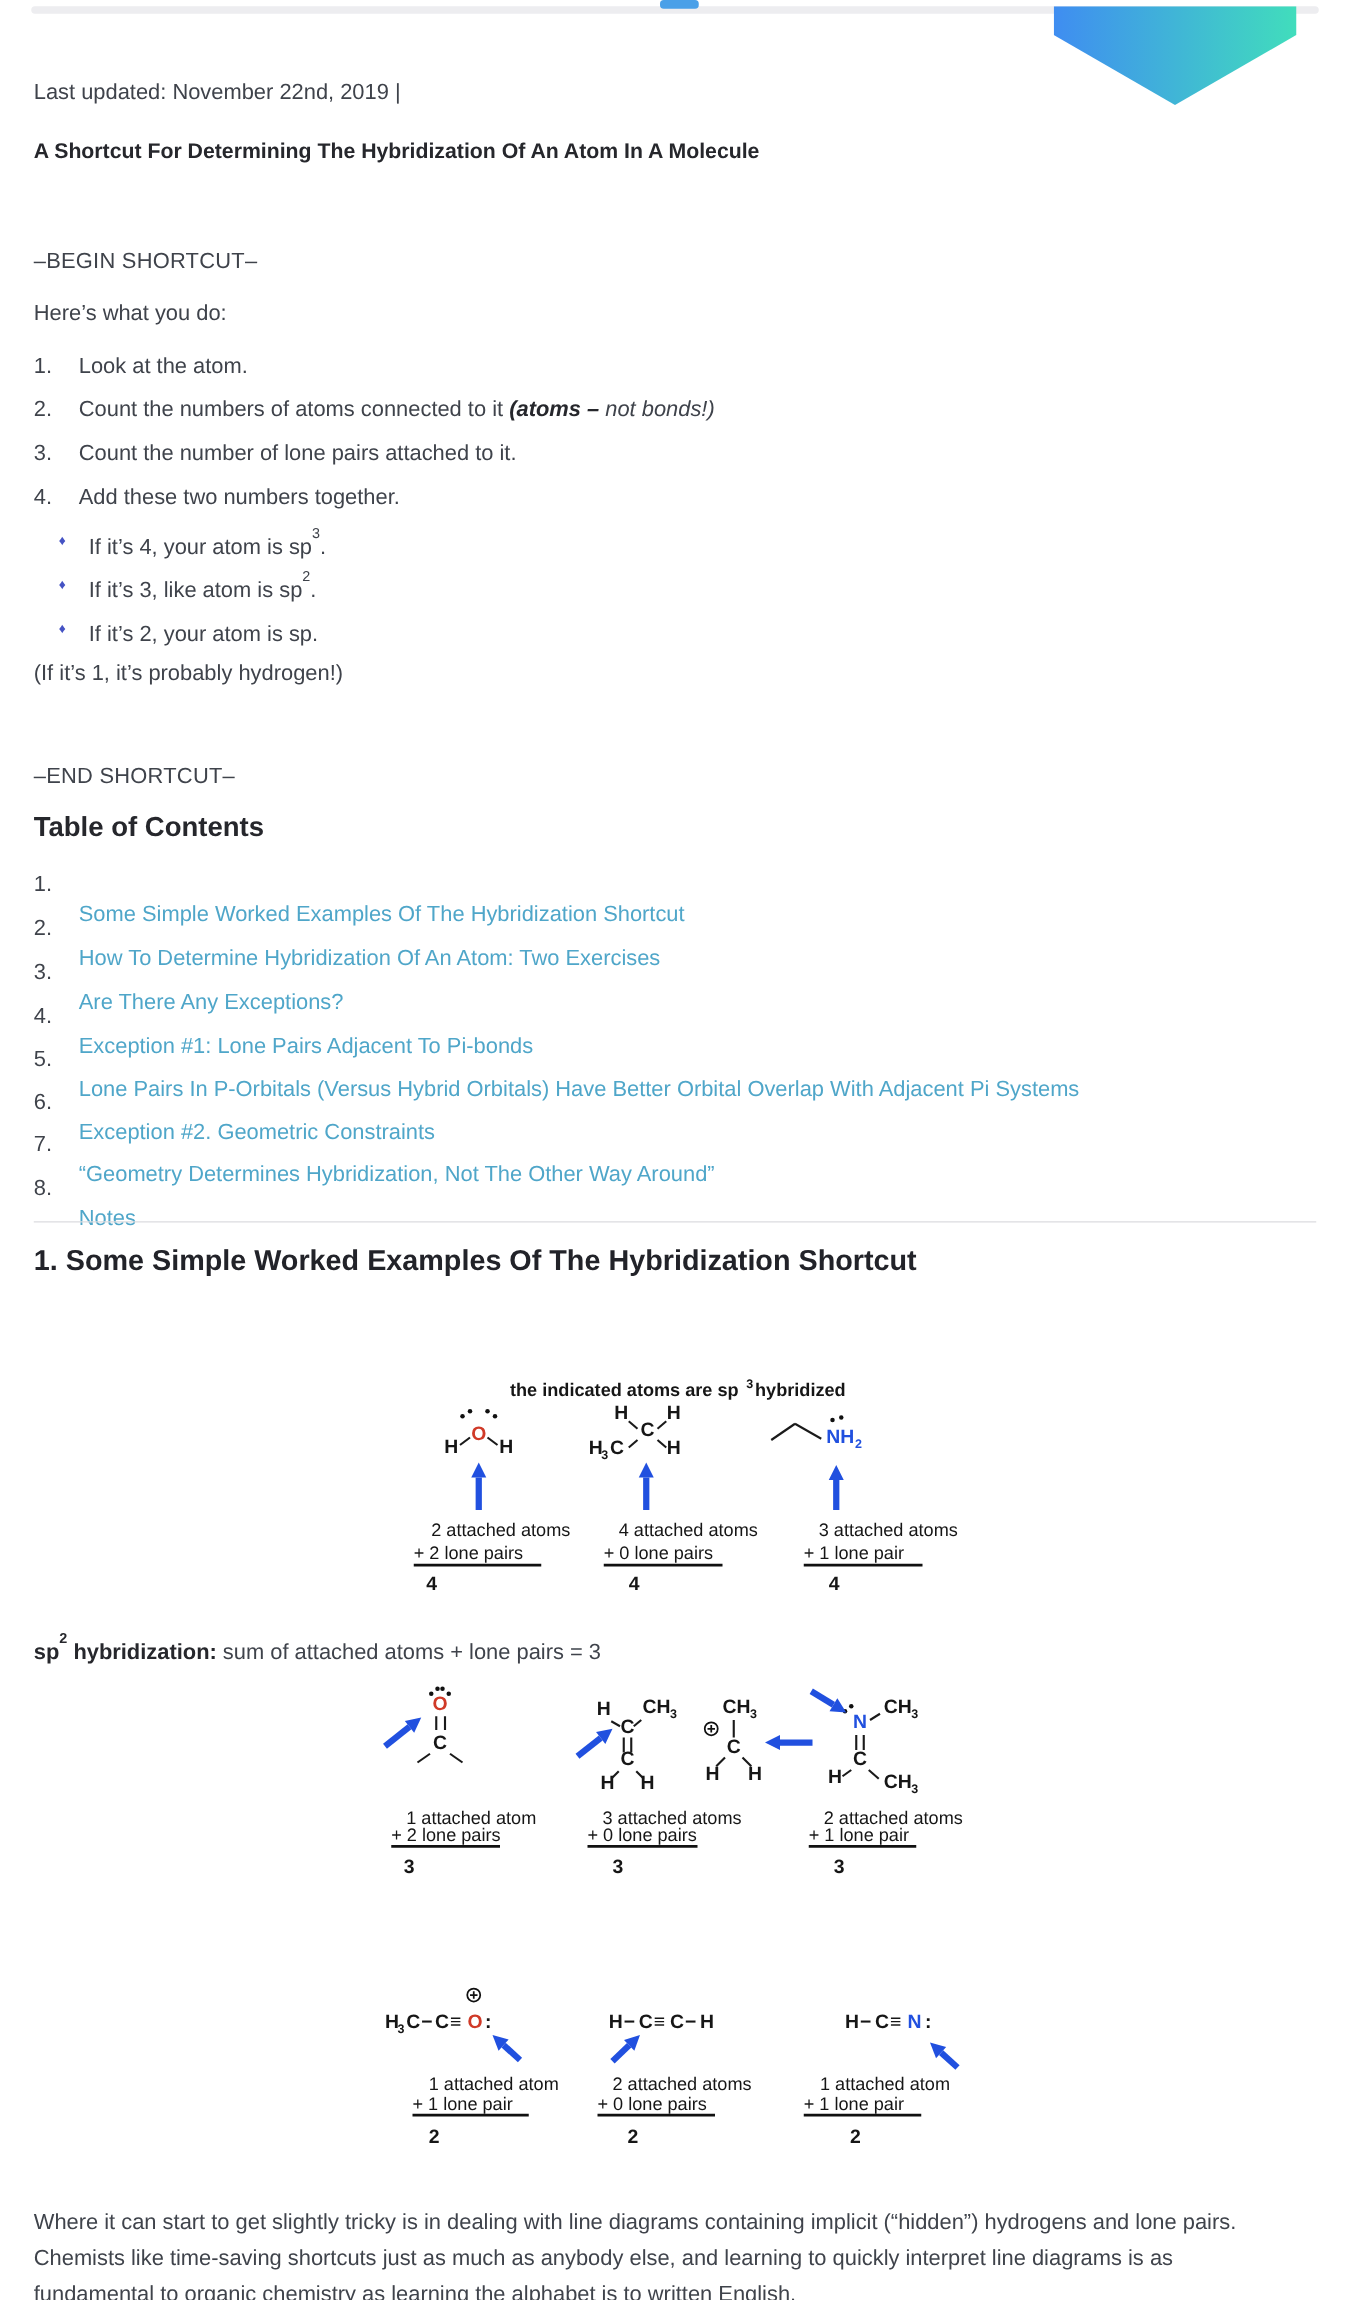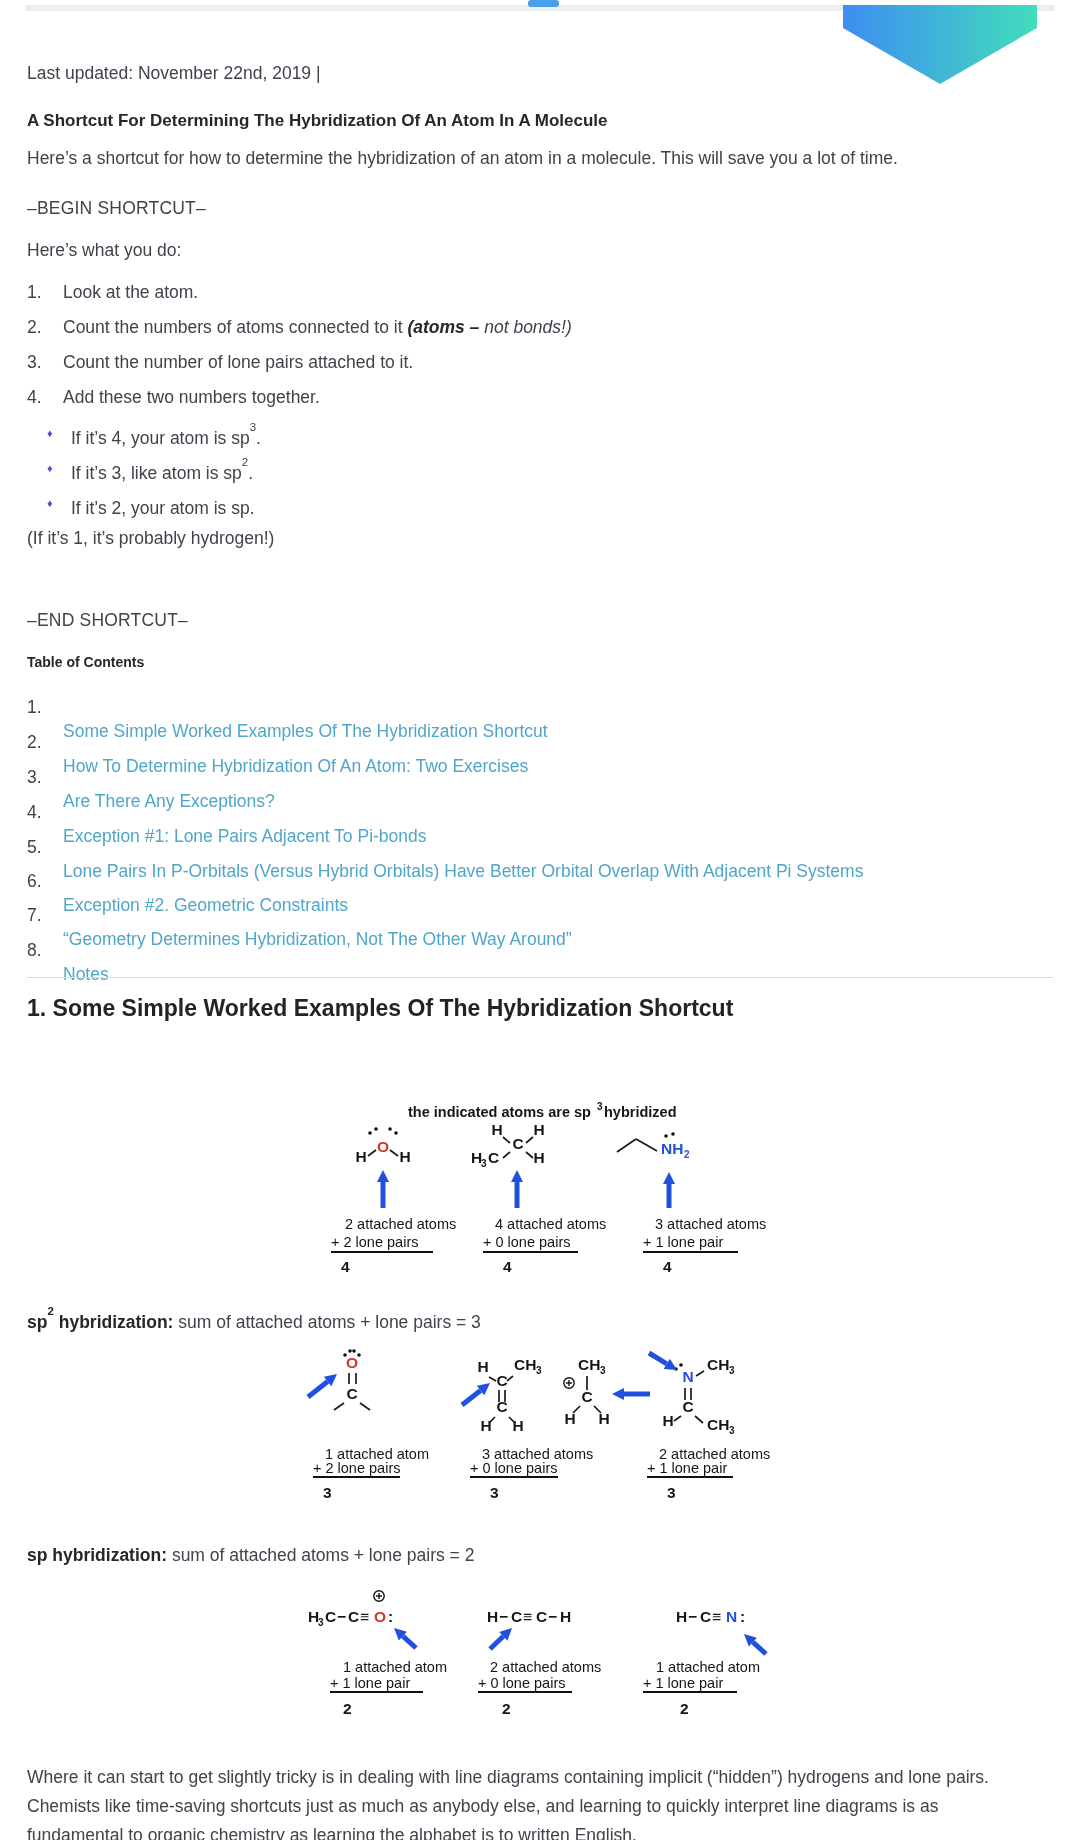--- a/index.html
+++ b/index.html
@@ -40,21 +40,20 @@
         <stop offset="1" stop-color="#41ddbc"></stop>
       </linearGradient>
     </defs>
     <polygon points="0,0 194,0 194,23 97,79 0,23" fill="url(#ribgrad)"></polygon>
   </svg>
 
   <p class="blk" style="top:60px">Last updated: November 22nd, 2019 |</p>
 
   <h1 class="blk" style="top:108px">A Shortcut For Determining The Hybridization Of An Atom In A Molecule</h1>
 
-  <p class="blk" style="top:145px;width:1002px">Here’s a shortcut for how to determine the hybridization of an atom in a molecule. This will save you a lot of time.</p>
 
   <p class="blk marker" style="top:195px">–BEGIN SHORTCUT–</p>
 
   <p class="blk" style="top:237px">Here’s what you do:</p>
 
   <div class="blk row" style="top:279px">
     <span class="num">1.</span>
     <span><span>Look at the atom.</span></span>
   </div>
   <div class="blk row" style="top:314px">
@@ -81,21 +80,21 @@
   <div class="blk row brow" style="top:490px">
     <span class="bd">♦</span>
     <span><span>If it’s 2, your atom is sp.</span><sup class="s"></sup><span></span></span>
   </div>
 
   <p class="blk" style="top:525px">(If it’s 1, it’s probably hydrogen!)</p>
 
 
   <p class="blk marker" style="top:607px">–END SHORTCUT–</p>
 
-  <p class="blk bold" style="top:649px;font-size:14px">Table of Contents</p>
+  <p class="blk bold" style="top:649px;font-size:22px">Table of Contents</p>
 
   <div class="blk row" style="top:694px">
     <span class="num">1.</span>
     <a class="toclink">Some Simple Worked Examples Of The Hybridization Shortcut</a>
   </div>
   <div class="blk row" style="top:729px">
     <span class="num">2.</span>
     <a class="toclink">How To Determine Hybridization Of An Atom: Two Exercises</a>
   </div>
   <div class="blk row" style="top:764px">
@@ -244,21 +243,20 @@
       <text x="313" y="1473" fill="#161616" font-size="14.5" font-weight="400">+ 2 lone pairs</text>
       <text x="323" y="1498" fill="#161616" font-size="15.5" font-weight="700">3</text>
       <text x="482" y="1459" fill="#161616" font-size="14.5" font-weight="400">3 attached atoms</text>
       <text x="470" y="1473" fill="#161616" font-size="14.5" font-weight="400">+ 0 lone pairs</text>
       <text x="490" y="1498" fill="#161616" font-size="15.5" font-weight="700">3</text>
       <text x="659" y="1459" fill="#161616" font-size="14.5" font-weight="400">2 attached atoms</text>
       <text x="647" y="1473" fill="#161616" font-size="14.5" font-weight="400">+ 1 lone pair</text>
       <text x="667" y="1498" fill="#161616" font-size="15.5" font-weight="700">3</text>
     </svg>
 
-  <p class="blk" style="top:1537px"><span class="bold">sp</span><sup class="s bold"></sup><span class="bold"> hybridization:</span><span> sum of attached atoms + lone pairs = 2</span></p>
 
   <svg class="fig" style="left:293px;top:1583px" width="504" height="140" viewBox="293 1583 504 140">
       <line x1="330" y1="1692" x2="423" y2="1692" stroke="#111" stroke-width="2.2"></line>
       <line x1="478" y1="1692" x2="572" y2="1692" stroke="#111" stroke-width="2.2"></line>
       <line x1="643" y1="1692" x2="737" y2="1692" stroke="#111" stroke-width="2.2"></line>
       <circle cx="379" cy="1596" r="5.2" fill="none" stroke="#111" stroke-width="1.4"></circle>
       <line x1="376" y1="1596" x2="382" y2="1596" stroke="#111" stroke-width="1.4"></line>
       <line x1="379" y1="1593" x2="379" y2="1599" stroke="#111" stroke-width="1.4"></line>
       <line x1="416" y1="1648" x2="402.8792808807513" y2="1636.0720735279558" stroke="#2150df" stroke-width="5"></line>
       <polygon points="394,1628 406.91531764472916,1631.6324330875802 398.84324411677346,1640.5117139683314" fill="#2150df"></polygon>

